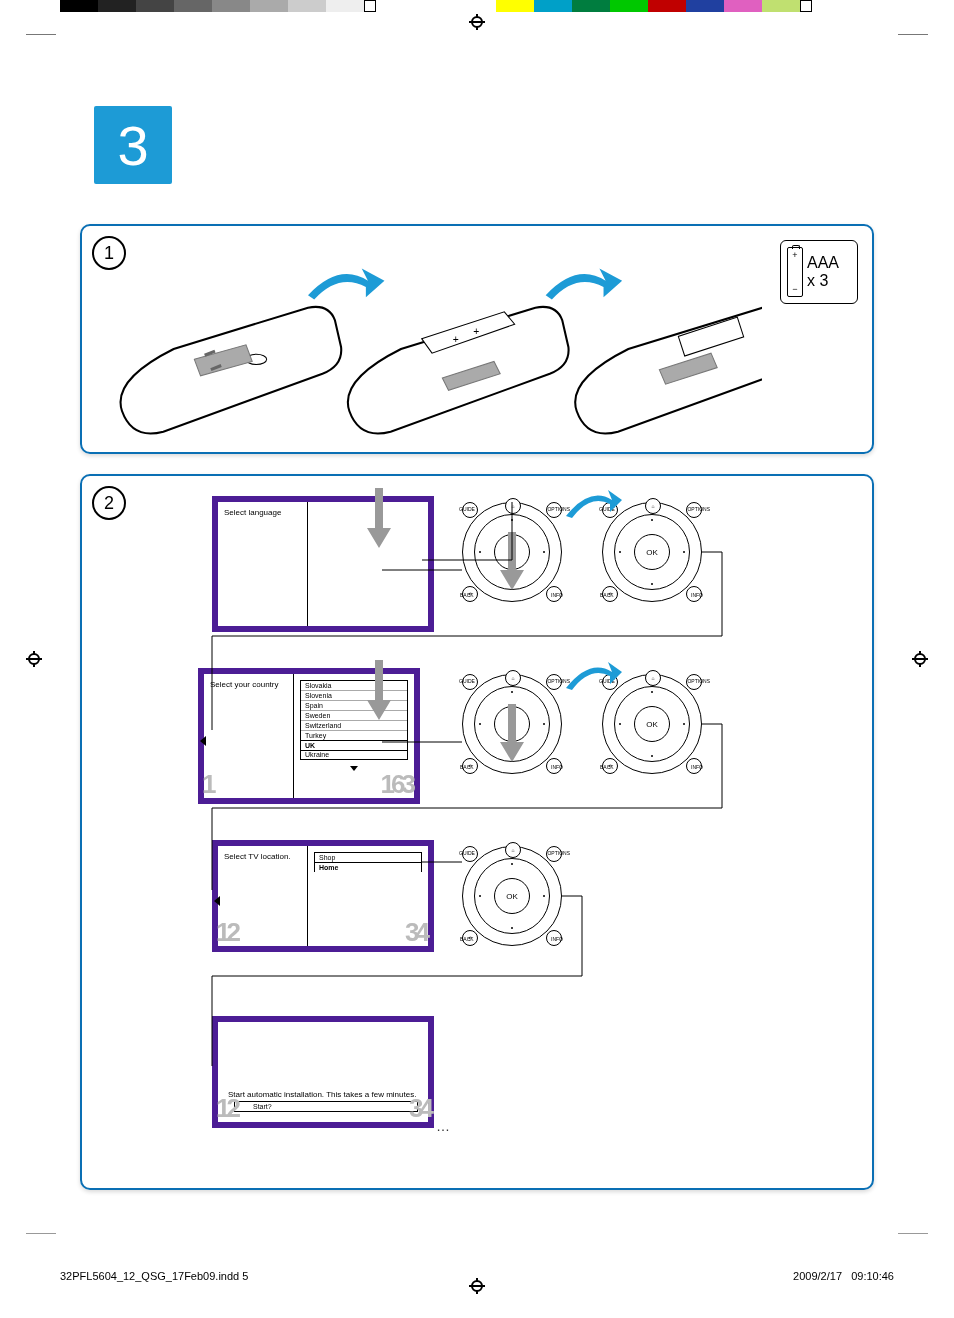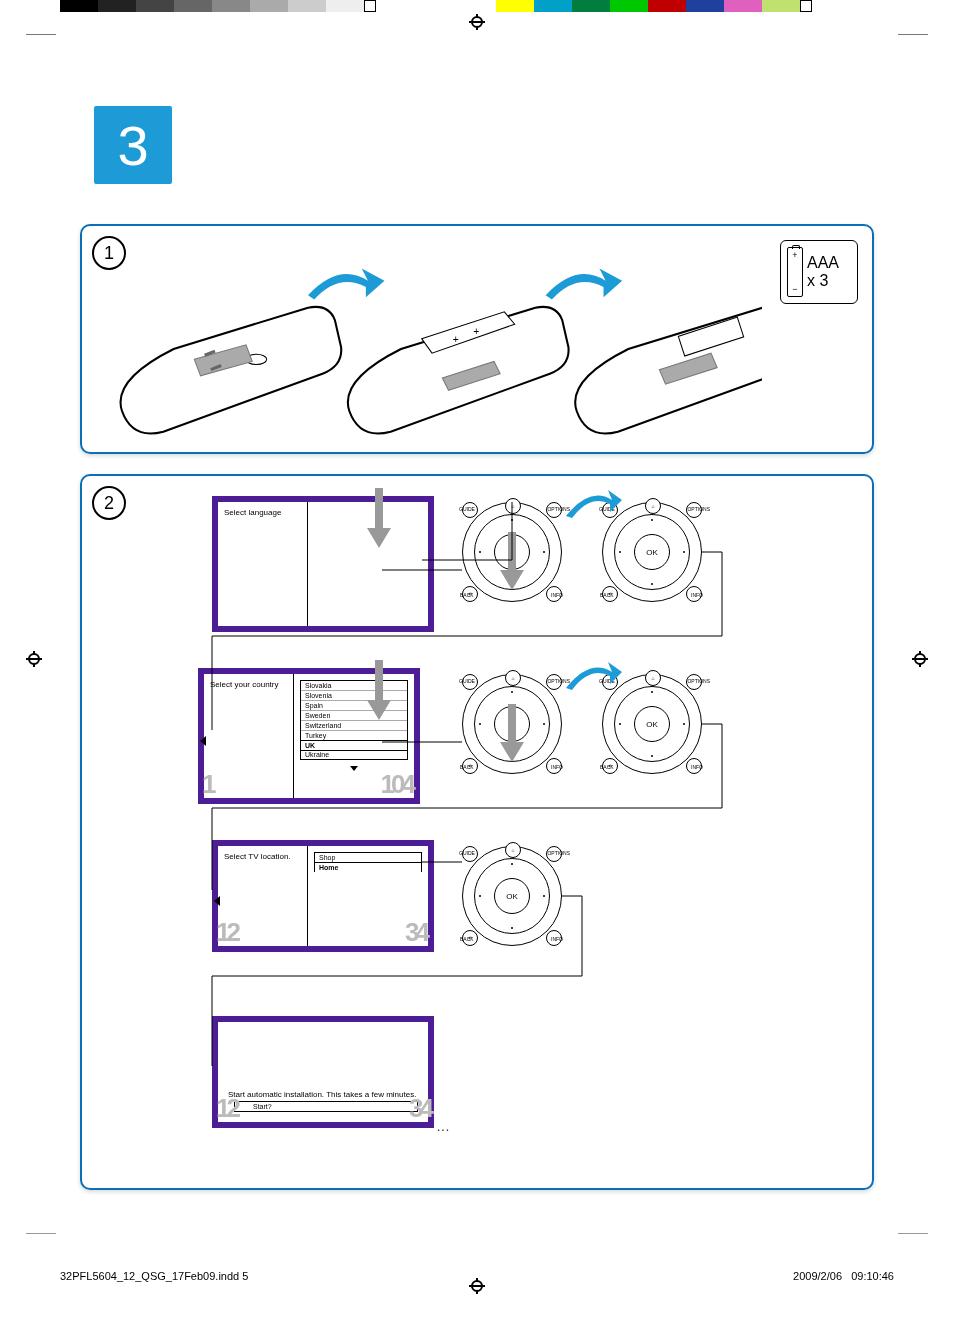--- a/index.html
+++ b/index.html
@@ -463,21 +463,21 @@
             <div>Slovakia</div>
             <div>Slovenia</div>
             <div>Spain</div>
             <div>Sweden</div>
             <div>Switzerland</div>
             <div>Turkey</div>
             <div class="sel">UK</div>
             <div>Ukraine</div>
           </div>
           <div class="scroll-arrow-dn"></div>
-          <div class="bignums">104</div>
+          <div class="bignums">163</div>
         </div>
       </div>
 
       <div class="grey-down" style="top:184px;left:285px">
         <svg viewBox="0 0 24 60">
             <path d="M 8 0 L 16 0 L 16 40 L 24 40 L 12 60 L 0 40 L 8 40 Z" fill="#999"></path>
           </svg>
       </div>
 
       <div class="menu-screen ms3">
@@ -627,16 +627,16 @@
         <path d="M 340 386 L 380 386" stroke="#000" fill="none"></path>
         <path d="M 480 420 L 500 420 L 500 500 L 130 500 L 130 590" stroke="#000" fill="none"></path>
       </svg>
 
     </div>
 
   </div>
 
   <div class="foot-left">32PFL5604_12_QSG_17Feb09.indd   5</div>
   <div class="foot-right">
-    <span>2009/2/06</span>&nbsp;&nbsp;&nbsp;<span>09:10:46</span>
+    <span>2009/2/17</span>&nbsp;&nbsp;&nbsp;<span>09:10:46</span>
   </div>
 
 </div>
 
 </body></html>

